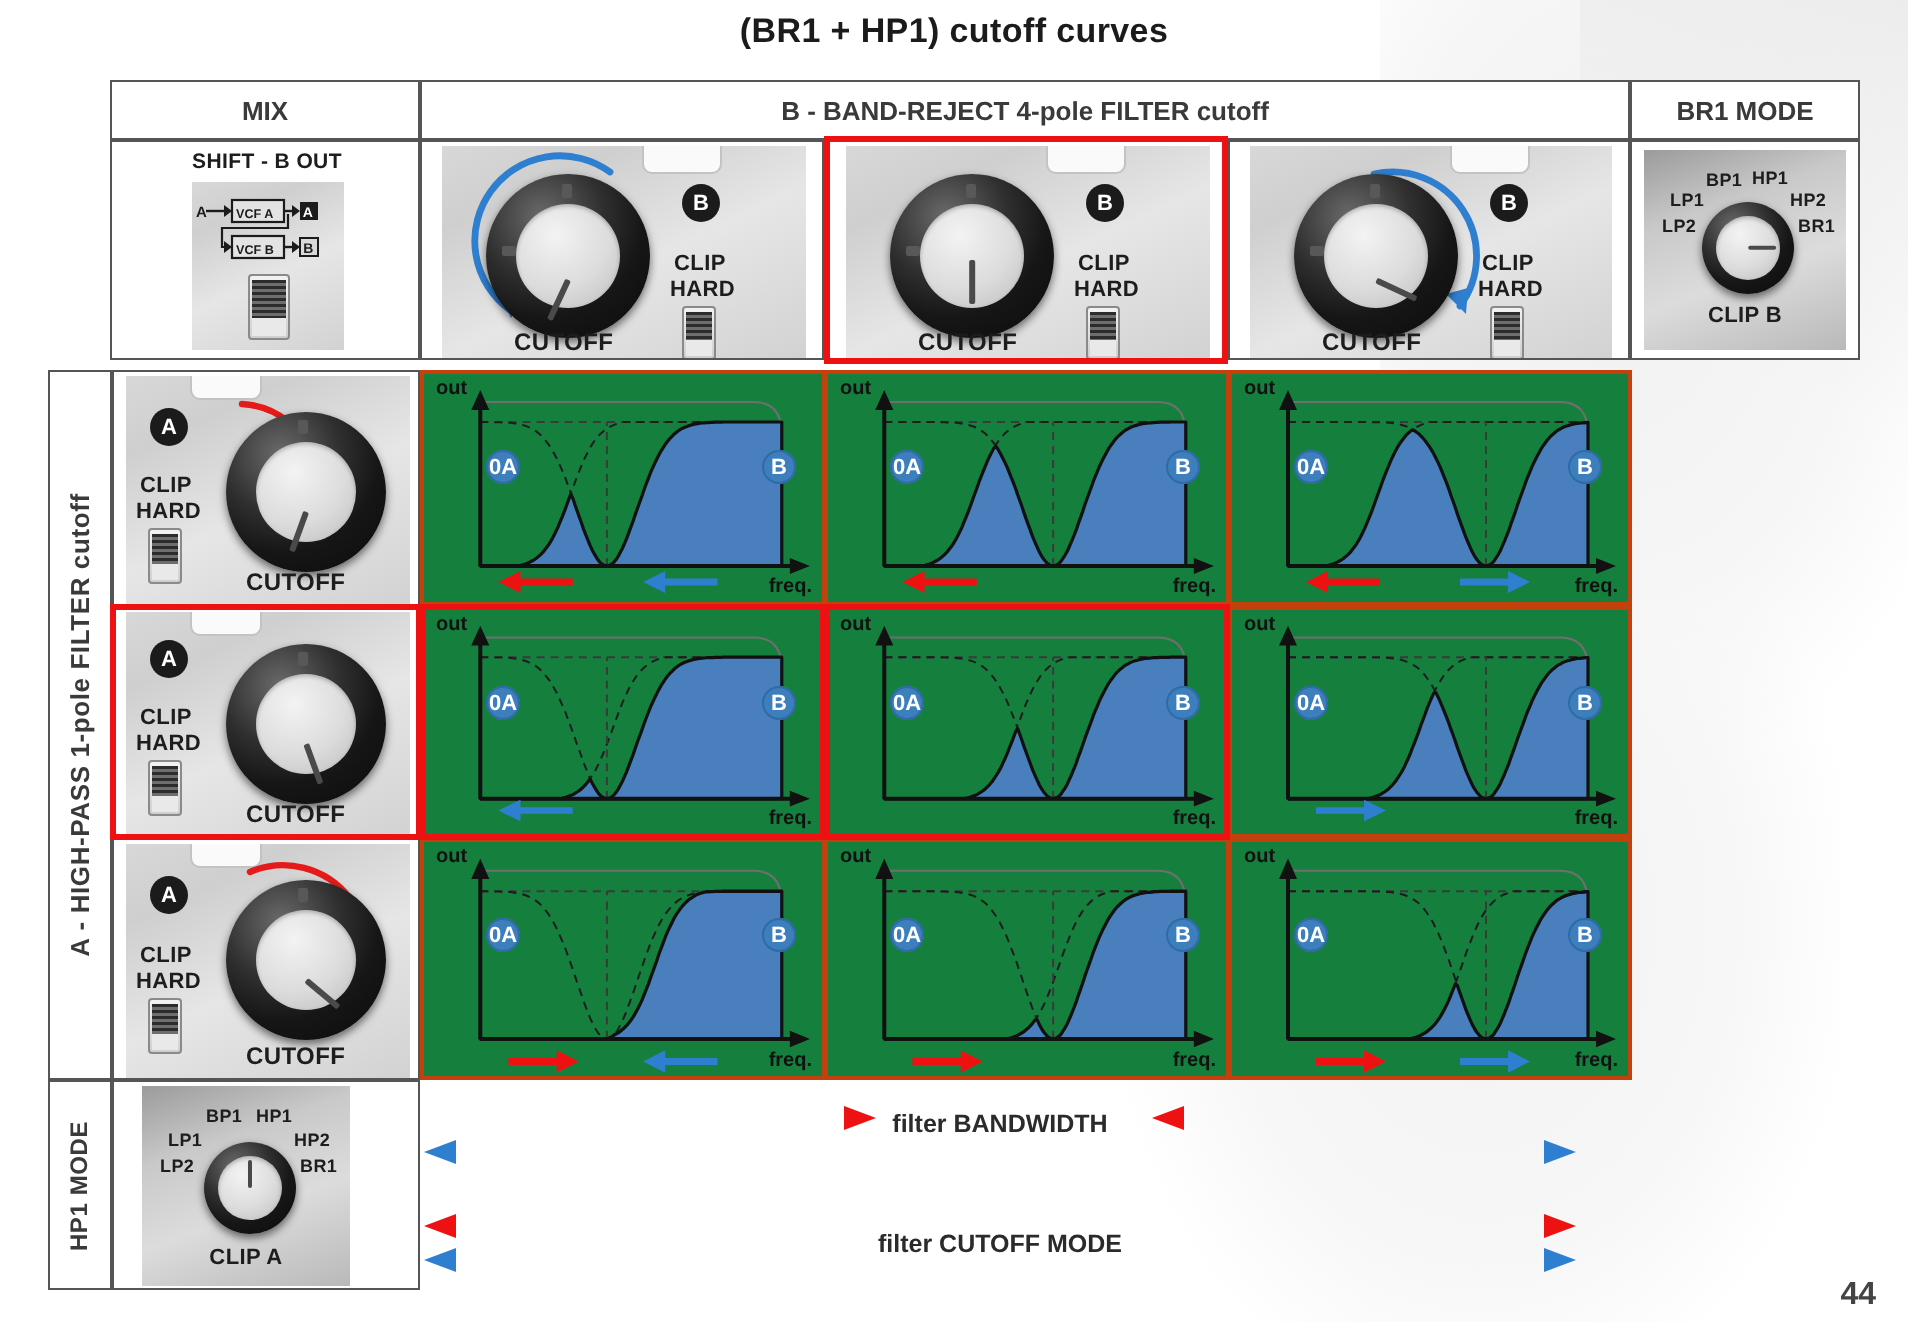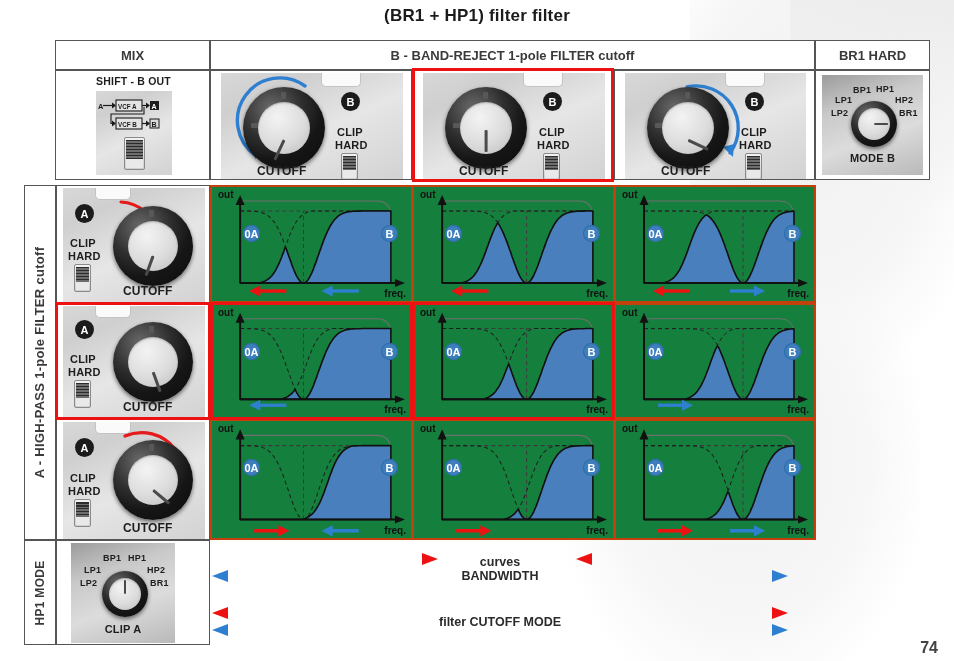--- a/index.html
+++ b/index.html
@@ -82,27 +82,27 @@
 
   .pageno{position:absolute;right:16px;bottom:4px;font-size:16px;font-weight:bold;color:#444;}
 </style>
 </head>
 <body>
 
 <div class="wm wm1"></div>
 <div class="wm wm2"></div>
 <div class="wm wm3"></div>
 
-<div id="page-title">(BR1 + HP1) filter filter</div>
+<div id="page-title">(BR1 + HP1) cutoff curves</div>
 
 <div class="cell hdr" style="left:55px;top:40px;width:155px;height:30px;">MIX</div>
 
-<div class="cell hdr" style="left:210px;top:40px;width:605px;height:30px;">B - BAND-REJECT 1-pole FILTER cutoff</div>
-
-<div class="cell hdr" style="left:815px;top:40px;width:115px;height:30px;">BR1 HARD</div>
+<div class="cell hdr" style="left:210px;top:40px;width:605px;height:30px;">B - BAND-REJECT 4-pole FILTER cutoff</div>
+
+<div class="cell hdr" style="left:815px;top:40px;width:115px;height:30px;">BR1 MODE</div>
 
 <div class="cell" style="left:55px;top:70px;width:155px;height:110px;">
   <div class="blabel" style="left:0;top:4px;width:155px;text-align:center;font-size:10.5px;">SHIFT - B OUT</div>
   <div class="photo" style="left:40px;top:20px;width:76px;height:84px;">
     <svg width="76" height="84" viewBox="0 0 76 84">
       <rect x="20" y="9" width="26" height="11" fill="#e3e3e3" stroke="#1b1b1b" stroke-width="1.1"></rect>
       <rect x="20" y="27" width="26" height="11" fill="#e3e3e3" stroke="#1b1b1b" stroke-width="1.1"></rect>
       <rect x="54" y="10" width="9" height="9" fill="#1b1b1b"></rect>
       <rect x="54" y="28" width="9" height="9" fill="#d9d9d9" stroke="#1b1b1b" stroke-width="1"></rect>
       <path d="M7 14.5 H19" stroke="#1b1b1b" stroke-width="1.2" fill="none"></path>
@@ -203,21 +203,21 @@
     <div class="blabel" style="left:13px;top:20px;font-size:9px;">LP1</div>
     <div class="blabel" style="left:31px;top:10px;font-size:9px;">BP1</div>
     <div class="blabel" style="left:54px;top:9px;font-size:9px;">HP1</div>
     <div class="blabel" style="left:73px;top:20px;font-size:9px;">HP2</div>
     <div class="blabel" style="left:77px;top:33px;font-size:9px;">BR1</div>
     <div class="knob" style="left:29px;top:26px;width:46px;height:46px;">
       <div class="inner" style="left:7px;top:7px;width:32px;height:32px;">
         <div class="ptr" style="left:15px;top:2px;width:2.2px;height:14px;transform:rotate(90deg);transform-origin:50% 100%;"></div>
       </div>
     </div>
-    <div class="blabel" style="left:0;top:77px;width:101px;text-align:center;font-size:11px;">MODE B</div>
+    <div class="blabel" style="left:0;top:77px;width:101px;text-align:center;font-size:11px;">CLIP B</div>
   </div>
 </div>
 
 <div class="cell vlabel" style="left:24px;top:185px;width:32px;height:355px;">
   <span>A - HIGH-PASS 1-pole FILTER cutoff</span>
 </div>
 
 <div class="cell" style="left:56px;top:185px;width:154px;height:118px;">
   <div class="photo" style="left:6px;top:2px;width:142px;height:114px;">
     <div class="tab" style="left:32px;top:0;width:34px;height:11px;"></div>
@@ -521,27 +521,27 @@
   </defs>
   <line x1="4" y1="11" x2="218" y2="11" stroke="url(#redFadeR)" stroke-width="3"></line>
   <path d="M212 5 L228 11 L212 17 Z" fill="#ee1111"></path>
   <line x1="376" y1="11" x2="578" y2="11" stroke="url(#redFadeL)" stroke-width="3"></line>
   <path d="M382 5 L366 11 L382 17 Z" fill="#ee1111"></path>
   <line x1="16" y1="28" x2="222" y2="28" stroke="url(#bluFadeL)" stroke-width="3"></line>
   <path d="M18 22 L2 28 L18 34 Z" fill="#2f7fd0"></path>
   <line x1="362" y1="28" x2="566" y2="28" stroke="url(#bluFadeR)" stroke-width="3"></line>
   <path d="M562 22 L578 28 L562 34 Z" fill="#2f7fd0"></path>
 </svg>
-<div class="atxt" style="left:440px;top:555px;width:120px;">curves BANDWIDTH</div>
+<div class="atxt" style="left:440px;top:555px;width:120px;">filter BANDWIDTH</div>
 
 <svg class="arrowrow" style="left:210px;top:603px;width:580px;height:40px;" width="580" height="40" viewBox="0 0 580 40">
   <line x1="16" y1="10" x2="224" y2="10" stroke="url(#redFadeL)" stroke-width="3"></line>
   <path d="M18 4 L2 10 L18 16 Z" fill="#ee1111"></path>
   <line x1="360" y1="10" x2="566" y2="10" stroke="url(#redFadeR)" stroke-width="3"></line>
   <path d="M562 4 L578 10 L562 16 Z" fill="#ee1111"></path>
   <line x1="16" y1="27" x2="224" y2="27" stroke="url(#bluFadeL)" stroke-width="3"></line>
   <path d="M18 21 L2 27 L18 33 Z" fill="#2f7fd0"></path>
   <line x1="360" y1="27" x2="566" y2="27" stroke="url(#bluFadeR)" stroke-width="3"></line>
   <path d="M562 21 L578 27 L562 33 Z" fill="#2f7fd0"></path>
 </svg>
 <div class="atxt" style="left:430px;top:615px;width:140px;">filter CUTOFF MODE</div>
 
-<div class="pageno">74</div>
+<div class="pageno">44</div>
 
 </body></html>

